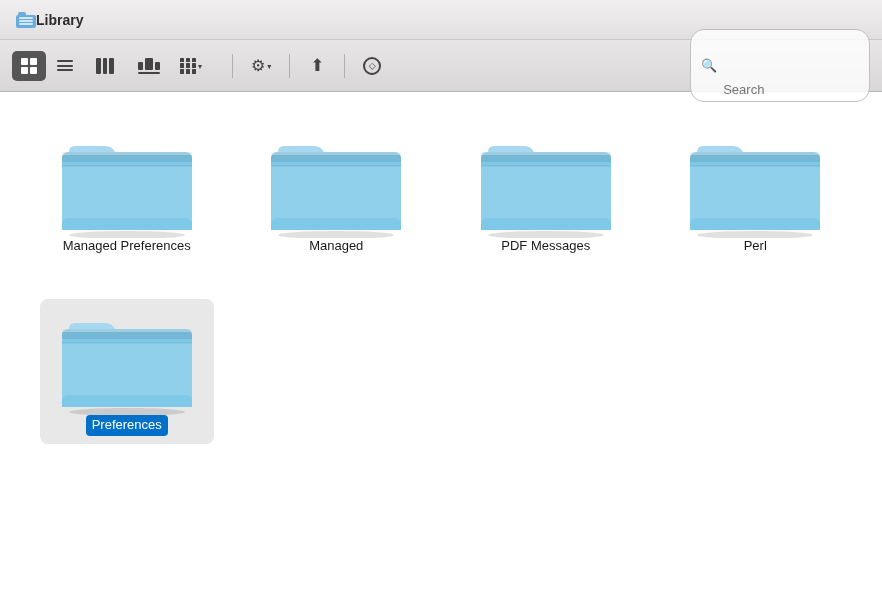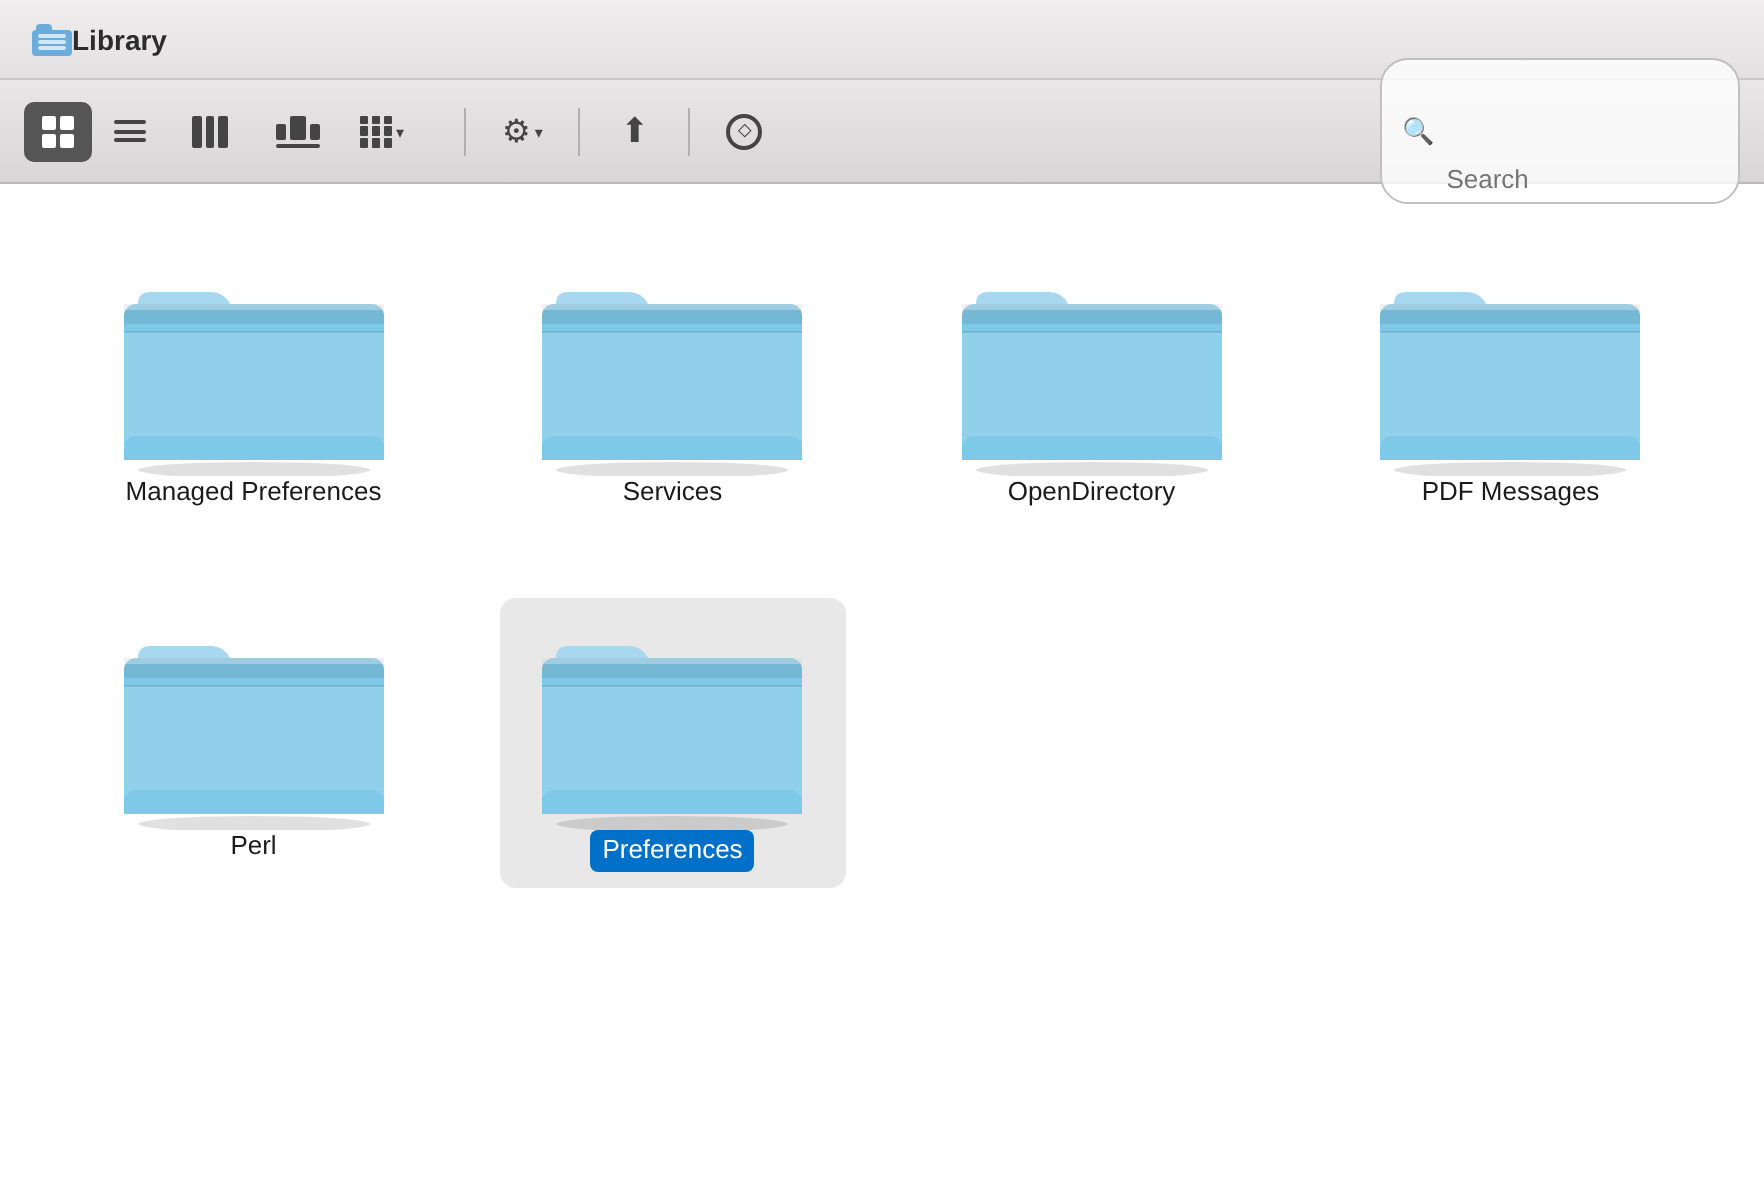--- a/index.html
+++ b/index.html
@@ -373,35 +373,21 @@
         <ellipse cx="70" cy="105" rx="58" ry="4" fill="rgba(0,0,0,0.12)"></ellipse>
         <rect x="5" y="22" width="130" height="78" rx="6" ry="6" fill="#7ec8e8"></rect>
         <path d="M 12 22 Q 12 16 18 16 L 48 16 Q 55 16 58 22 Z" fill="#a8d8f0"></path>
         <rect x="5" y="22" width="130" height="10" rx="0" fill="rgba(0,0,0,0.08)"></rect>
         <rect x="5" y="22" width="130" height="3" rx="0" fill="rgba(255,255,255,0.3)"></rect>
         <rect x="5" y="36" width="130" height="62" rx="0" ry="0" fill="rgba(255,255,255,0.15)"></rect>
         <rect x="5" y="92" width="130" height="8" rx="0" fill="#7ec8e8"></rect>
         <rect x="5" y="88" width="130" height="12" rx="6" fill="#7ec8e8"></rect>
         <line x1="5" y1="36" x2="135" y2="36" stroke="rgba(0,0,0,0.1)" stroke-width="1"></line>
       </svg>
-      <span class="folder-label">Services</span>
-    </div>
-    <div class="folder-item">
-      <svg class="folder-svg" viewBox="0 0 140 108">
-        <ellipse cx="70" cy="105" rx="58" ry="4" fill="rgba(0,0,0,0.12)"></ellipse>
-        <rect x="5" y="22" width="130" height="78" rx="6" ry="6" fill="#7ec8e8"></rect>
-        <path d="M 12 22 Q 12 16 18 16 L 48 16 Q 55 16 58 22 Z" fill="#a8d8f0"></path>
-        <rect x="5" y="22" width="130" height="10" rx="0" fill="rgba(0,0,0,0.08)"></rect>
-        <rect x="5" y="22" width="130" height="3" rx="0" fill="rgba(255,255,255,0.3)"></rect>
-        <rect x="5" y="36" width="130" height="62" rx="0" ry="0" fill="rgba(255,255,255,0.15)"></rect>
-        <rect x="5" y="92" width="130" height="8" rx="0" fill="#7ec8e8"></rect>
-        <rect x="5" y="88" width="130" height="12" rx="6" fill="#7ec8e8"></rect>
-        <line x1="5" y1="36" x2="135" y2="36" stroke="rgba(0,0,0,0.1)" stroke-width="1"></line>
-      </svg>
-      <span class="folder-label">OpenDirectory</span>
+      <span class="folder-label">Managed</span>
     </div>
     <div class="folder-item">
       <svg class="folder-svg" viewBox="0 0 140 108">
         <ellipse cx="70" cy="105" rx="58" ry="4" fill="rgba(0,0,0,0.12)"></ellipse>
         <rect x="5" y="22" width="130" height="78" rx="6" ry="6" fill="#7ec8e8"></rect>
         <path d="M 12 22 Q 12 16 18 16 L 48 16 Q 55 16 58 22 Z" fill="#a8d8f0"></path>
         <rect x="5" y="22" width="130" height="10" rx="0" fill="rgba(0,0,0,0.08)"></rect>
         <rect x="5" y="22" width="130" height="3" rx="0" fill="rgba(255,255,255,0.3)"></rect>
         <rect x="5" y="36" width="130" height="62" rx="0" ry="0" fill="rgba(255,255,255,0.15)"></rect>
         <rect x="5" y="92" width="130" height="8" rx="0" fill="#7ec8e8"></rect>

